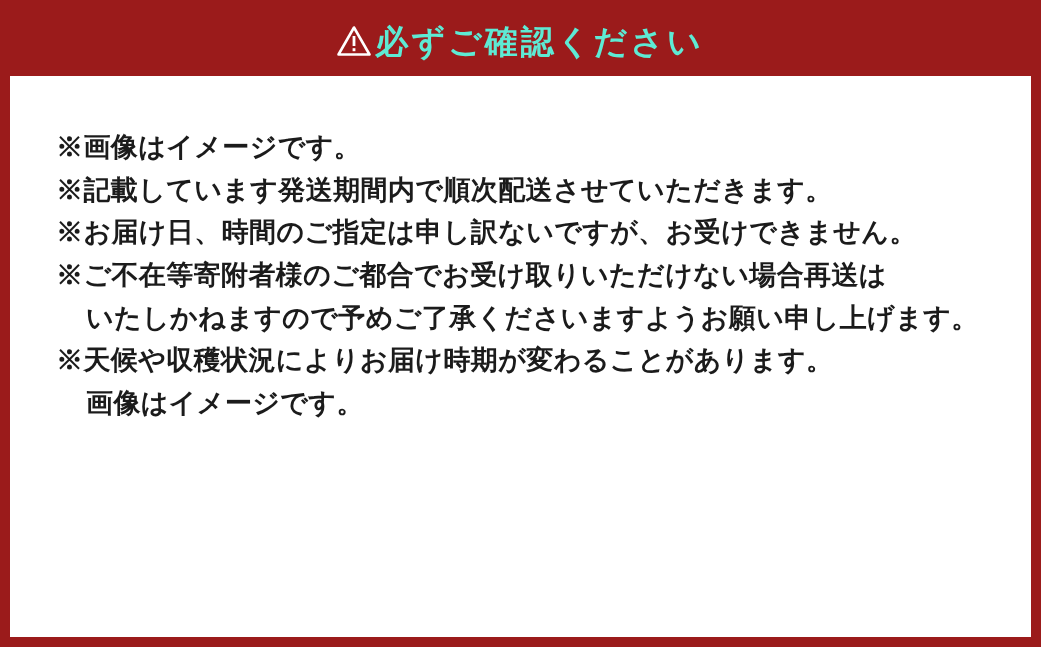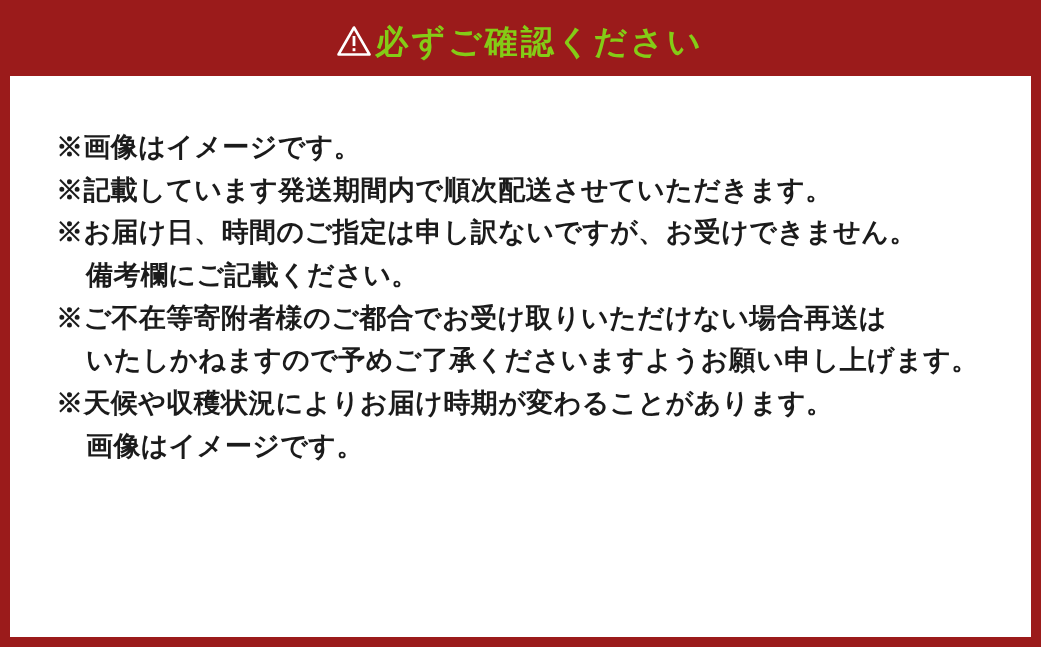--- a/index.html
+++ b/index.html
@@ -21,21 +21,21 @@
     box-sizing: border-box;
     background: #ffffff;
     border: 10px solid #9b1b1b;
     display: flex;
     flex-direction: column;
   }
 
   .notice-header {
     flex: 0 0 auto;
     background: #9b1b1b;
-    color: #84cc16;
+    color: #5eead4;
     height: 62px;
     display: flex;
     align-items: center;
     justify-content: center;
     gap: 4px;
     padding-bottom: 4px;
   }
 
   .warning-icon {
     display: inline-block;
@@ -106,21 +106,20 @@
 
       <div class="notice-item">
         <span>※記載しています発送期間内で順次配送させていただきます。</span>
       </div>
 
       <div class="notice-item">
         <span>※お届け日、時間のご指定は申し訳ないですが、お受けできません。</span>
       </div>
 
       <div class="notice-item">
-        <span class="line-indent">備考欄にご記載ください。</span>
       </div>
 
       <div class="notice-item">
         <span>※ご不在等寄附者様のご都合でお受け取りいただけない場合再送は</span>
         <span class="line-indent">いたしかねますので予めご了承くださいますようお願い申し上げます。</span>
       </div>
 
       <div class="notice-item">
         <span>※天候や収穫状況によりお届け時期が変わることがあります。</span>
         <span class="line-indent">画像はイメージです。</span>

